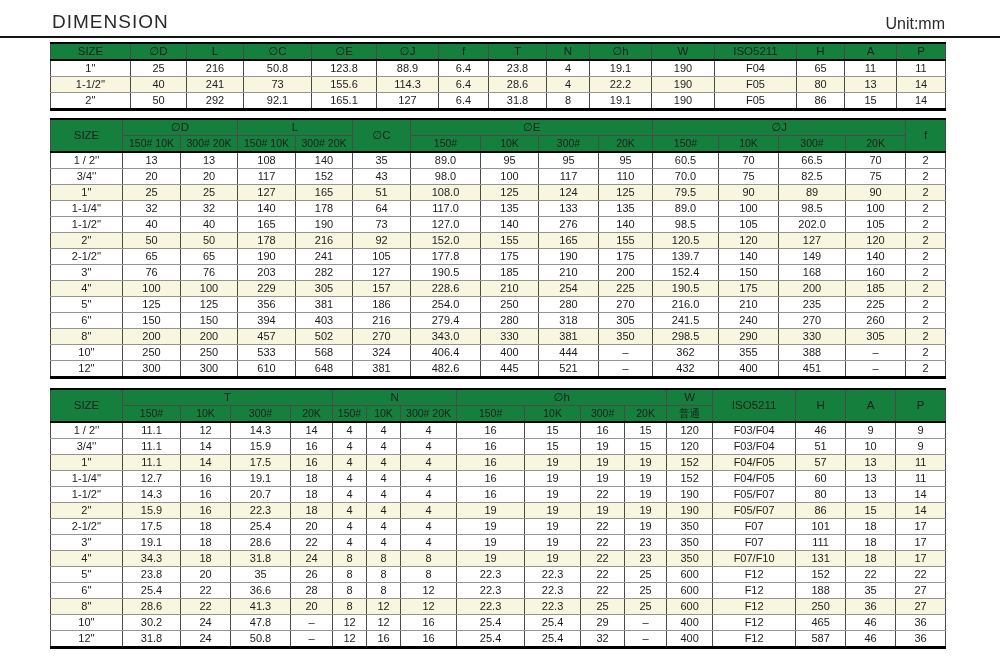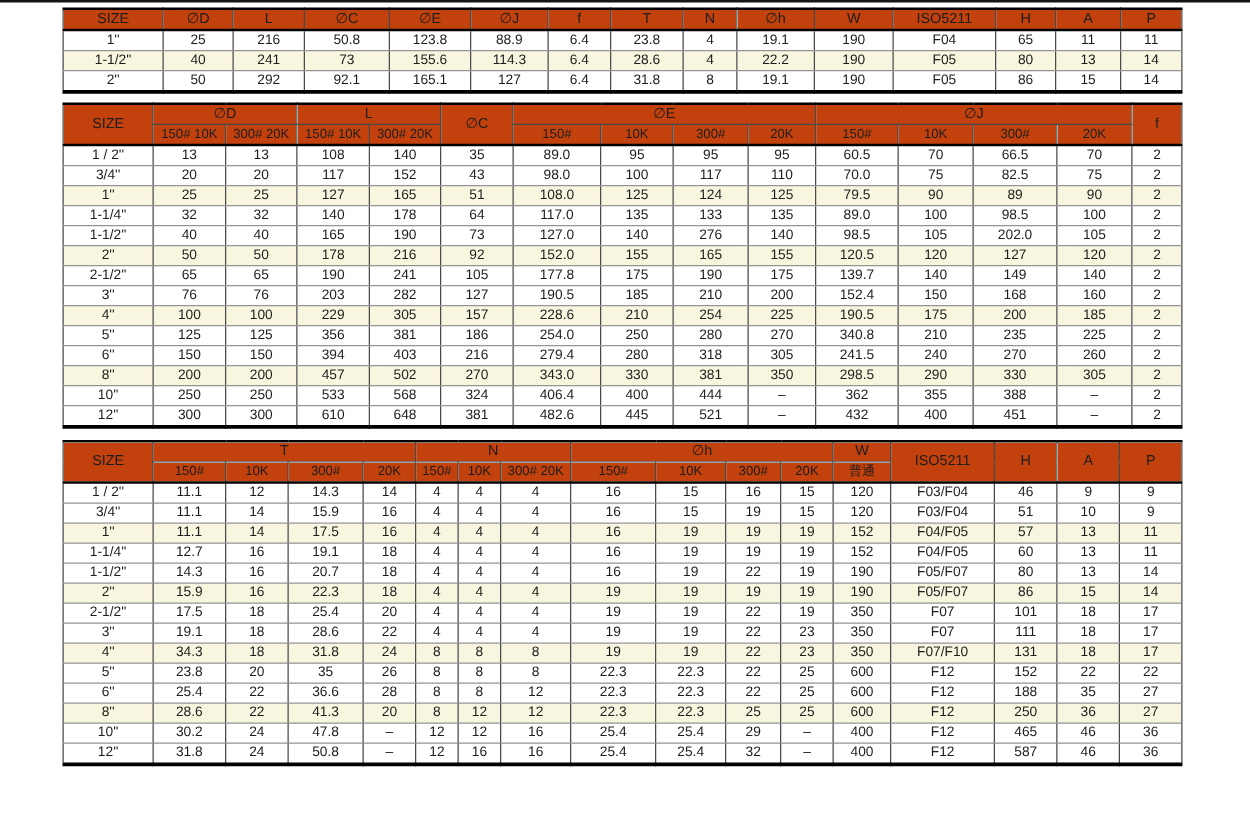--- a/index.html
+++ b/index.html
@@ -23,39 +23,43 @@
     border-top:2px solid #000;border-bottom:3px solid #000;
   }
   table.dim th,table.dim td{
     font-weight:normal;font-size:11px;text-align:center;vertical-align:middle;
     padding:0;height:15px;line-height:15px;
     white-space:nowrap;overflow:hidden;
     border-left:1px solid #4a4a4a;border-right:1px solid #4a4a4a;
     border-top:1px solid #949494;border-bottom:1px solid #949494;
   }
   table.dim thead th{
-    background:#c2410c;
+    background:#15803d;
     border-top:1px solid #4a4a4a;border-bottom:1px solid #4a4a4a;
     font-size:11.5px;
   }
   table.dim thead tr:nth-child(2) th{font-size:10.5px;}
   table.dim thead{border-bottom:2px solid #000;}
   table.dim.t1{margin-top:4px;}
   table.dim.t2{margin-top:7px;}
   table.dim.t3{margin-top:9px;}
   .t1 tbody tr:nth-child(2){background:#f8f6df;}
   .t2 tbody tr:nth-child(3n),
   .t3 tbody tr:nth-child(3n){background:#f8f6df;}
   tbody td:first-child{font-size:11px;}
 </style>
 </head>
 <body>
 
 <div>
 
+  <div class="titlebar">
+    <span class="page-title">DIMENSION</span>
+    <span class="unit-label">Unit:mm</span>
+  </div>
   <div class="title-rule"></div>
 
   <table class="dim t1">
     <colgroup>
       <col style="width:80px">
         <col style="width:56px">
         <col style="width:57px">
         <col style="width:68px">
       <col style="width:65px">
         <col style="width:62px">
@@ -344,21 +348,21 @@
           <td>5''</td>
           <td>125</td>
           <td>125</td>
           <td>356</td>
           <td>381</td>
           <td>186</td>
           <td>254.0</td>
           <td>250</td>
           <td>280</td>
           <td>270</td>
-          <td>340.8</td>
+          <td>216.0</td>
           <td>210</td>
           <td>235</td>
           <td>225</td>
           <td>2</td>
         </tr>
         <tr>
           <td>6''</td>
           <td>150</td>
           <td>150</td>
           <td>394</td>

